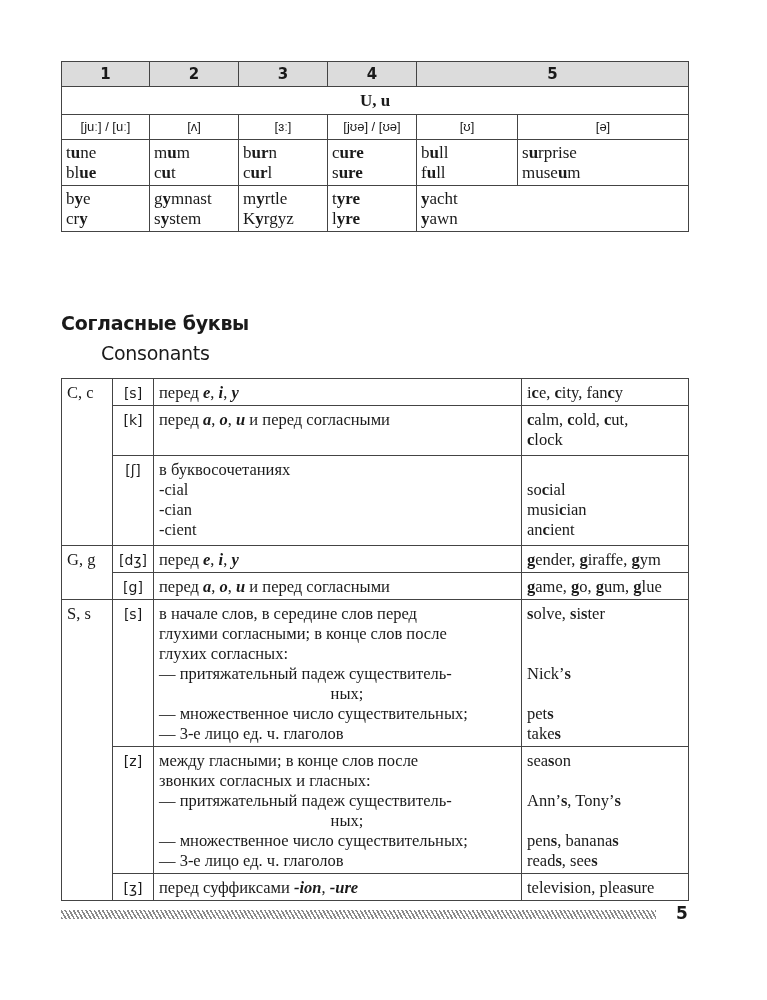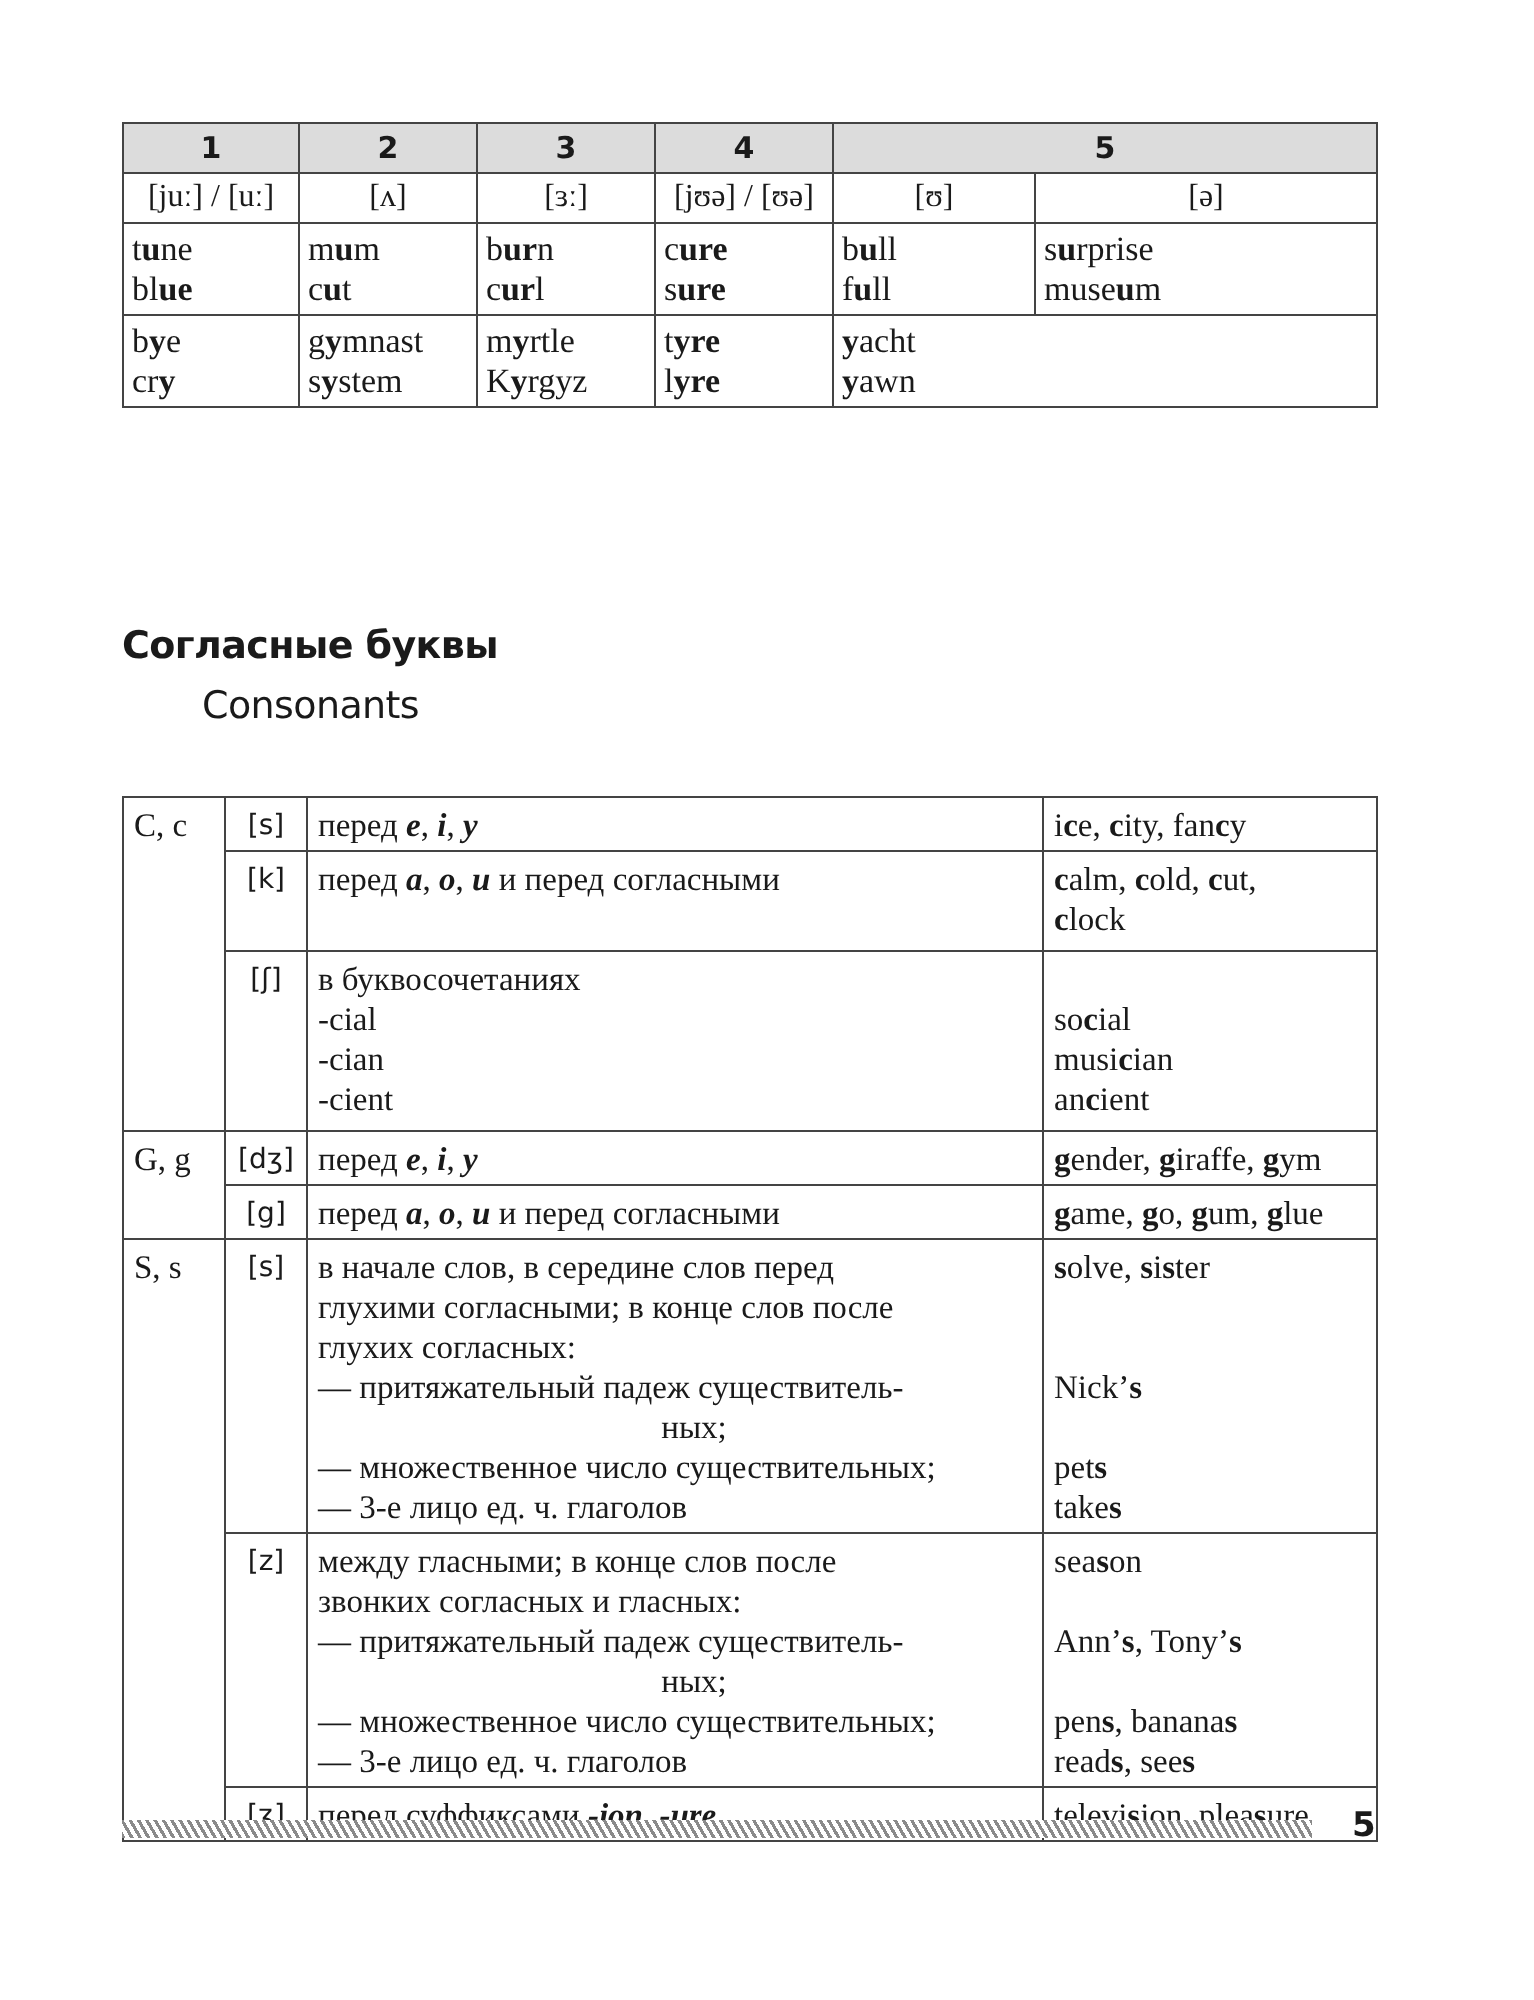--- a/index.html
+++ b/index.html
@@ -7,33 +7,33 @@
 
     table { border-collapse: collapse; position: absolute; table-layout: fixed; }
     td { border: 1.5px solid #444; padding: 0; vertical-align: top; }
 
     
     #vowels { left: 61px; top: 61px; width: 627px; }
     #vowels td { font-family: "Liberation Serif", "DejaVu Serif", serif; font-size: 17px; line-height: 20px; }
     #vowels .hdr td { background: #dcdcdc; height: 24px; text-align: center; vertical-align: middle;
       font-family: "DejaVu Sans", "Liberation Sans", sans-serif; font-weight: bold; font-size: 15px; }
     #vowels .letter td { height: 27px; text-align: center; vertical-align: middle; font-weight: bold; font-size: 17px; }
-    #vowels .ipa td { height: 24px; text-align: center; vertical-align: middle; font-family: Liberation Serif, serif; font-size: 16px; }
+    #vowels .ipa td { height: 24px; text-align: center; vertical-align: middle; font-family: Liberation Sans, sans-serif; font-size: 13px; }
     #vowels .words td { height: 44px; padding: 1px 0 0 4px; vertical-align: middle; }
     .word { display: block; white-space: nowrap; }
     b { font-weight: bold; }
 
     
     #h-ru { position: absolute; left: 61px; top: 312px; font-family: "DejaVu Sans", "Liberation Sans", sans-serif;
       font-weight: bold; font-size: 19px; letter-spacing: -0.3px; }
     #h-en { position: absolute; left: 61px; top: 342px; font-family: "DejaVu Sans", "Liberation Sans", sans-serif;
       font-size: 19px; letter-spacing: -0.3px; margin-left: 40px; }
 
     
-    #cons { left: 61px; top: 378px; width: 627px; margin-top: 20px; }
+    #cons { left: 61px; top: 378px; width: 627px; }
     #cons td { font-family: "Liberation Serif", "DejaVu Serif", serif; font-size: 16.5px; line-height: 20px; padding: 4px 4px 2px 5px; }
     #cons td.letter { border-bottom: 1.5px solid #444; }
     #cons td.ipa { text-align: center; font-family: "DejaVu Sans", "Liberation Sans", sans-serif; font-size: 14px; padding-left: 2px; padding-right: 2px; }
     .rule-line { display: block; white-space: nowrap; }
     .rule-line.indent { padding-left: 18px; text-align: center; }
     .ex-line { display: block; white-space: nowrap; min-height: 20px; }
     em.bi { font-style: italic; font-weight: bold; }
 
     
     #footer-bar { position: absolute; left: 61px; top: 910px; width: 595px; height: 9px;
@@ -55,20 +55,23 @@
   </colgroup>
   <tbody>
     <tr class="hdr">
       <td>1</td>
       <td>2</td>
       <td>3</td>
       <td>4</td>
       <td colspan="2">5</td>
     </tr>
 
+    <tr class="letter">
+      <td colspan="6">U, u</td>
+    </tr>
     <tr class="ipa">
       <td>[juː] / [uː]</td>
       <td>[ʌ]</td>
       <td>[ɜː]</td>
       <td>[jʊə] / [ʊə]</td>
       <td>[ʊ]</td>
       <td>[ə]</td>
     </tr>
     <tr class="words">
       <td>

